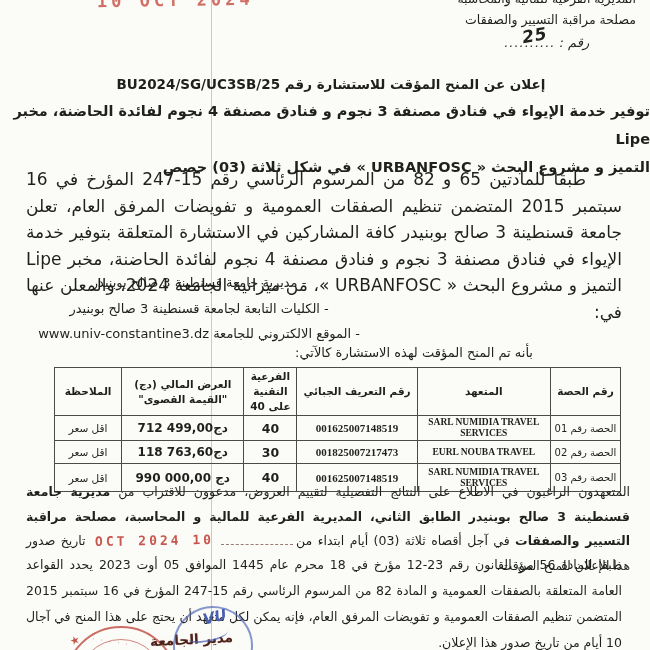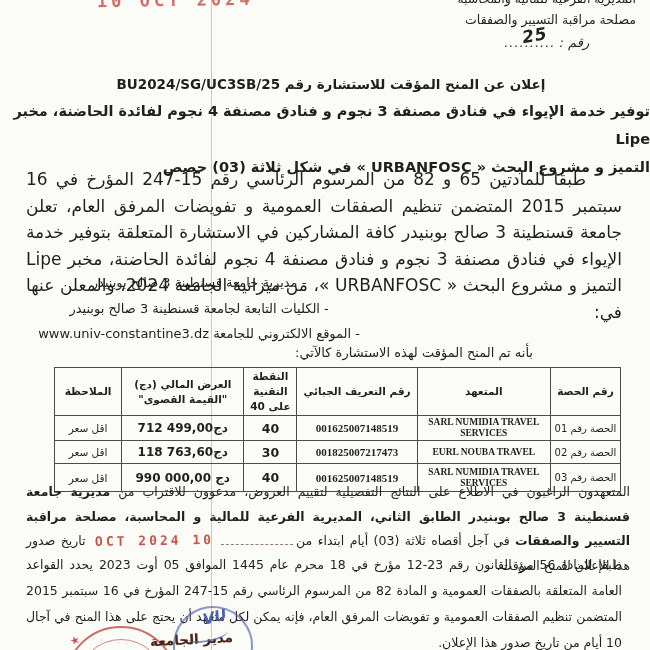--- a/index.html
+++ b/index.html
@@ -152,21 +152,21 @@
       <col class="col-score">
         <col class="col-offer">
         <col class="col-note">
     </colgroup>
     <thead>
       <tr>
         <th>رقم الحصة</th>
         <th>المتعهد</th>
         <th>رقم التعريف الجبائي</th>
         <th>
-          <div>النقطة التقنية</div>
+          <div>الفرعية التقنية</div>
           <div>على 40</div>
         </th>
         <th>
           <div>العرض المالي  (دج)</div>
           <div>"القيمة القصوى"</div>
         </th>
         <th>الملاحظة</th>
       </tr>
     </thead>
     <tbody>

